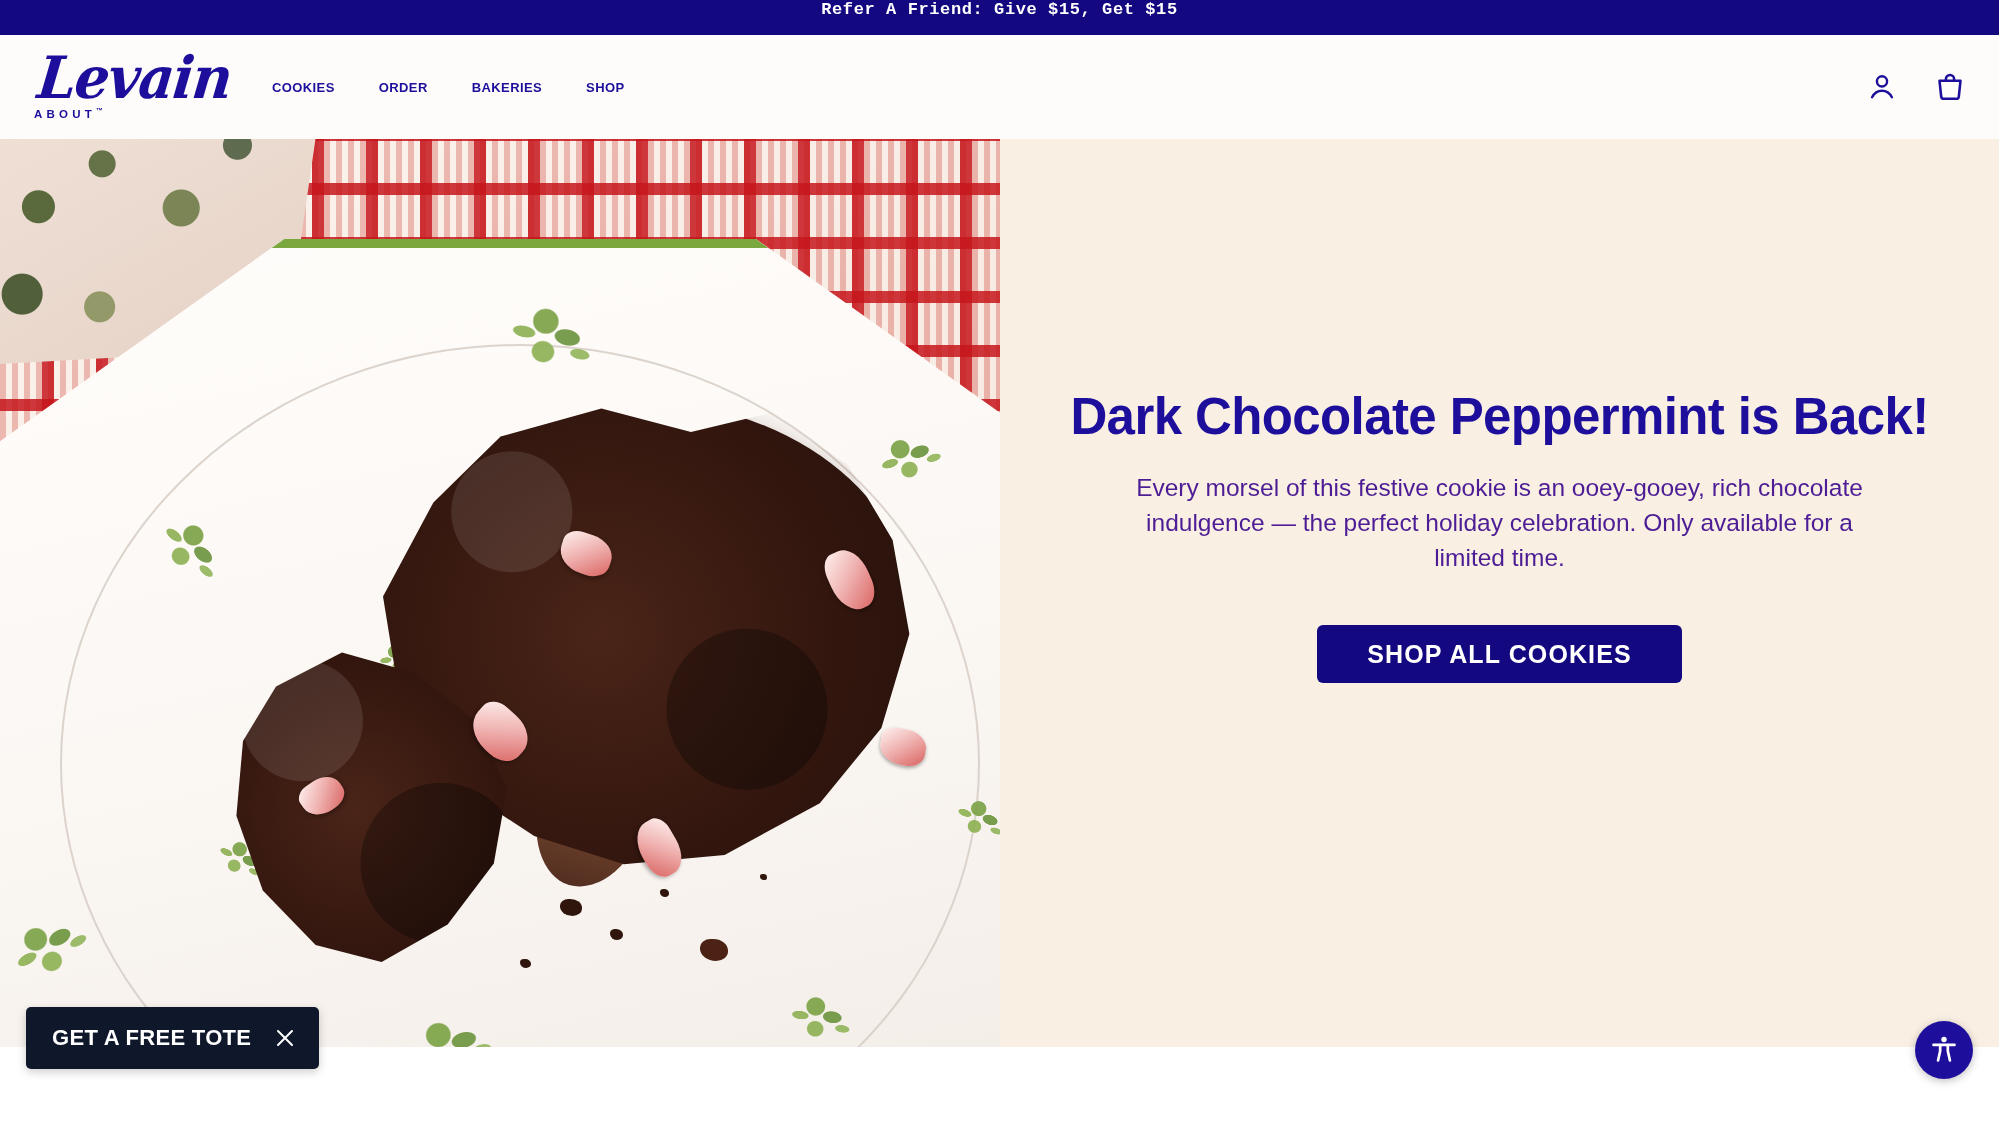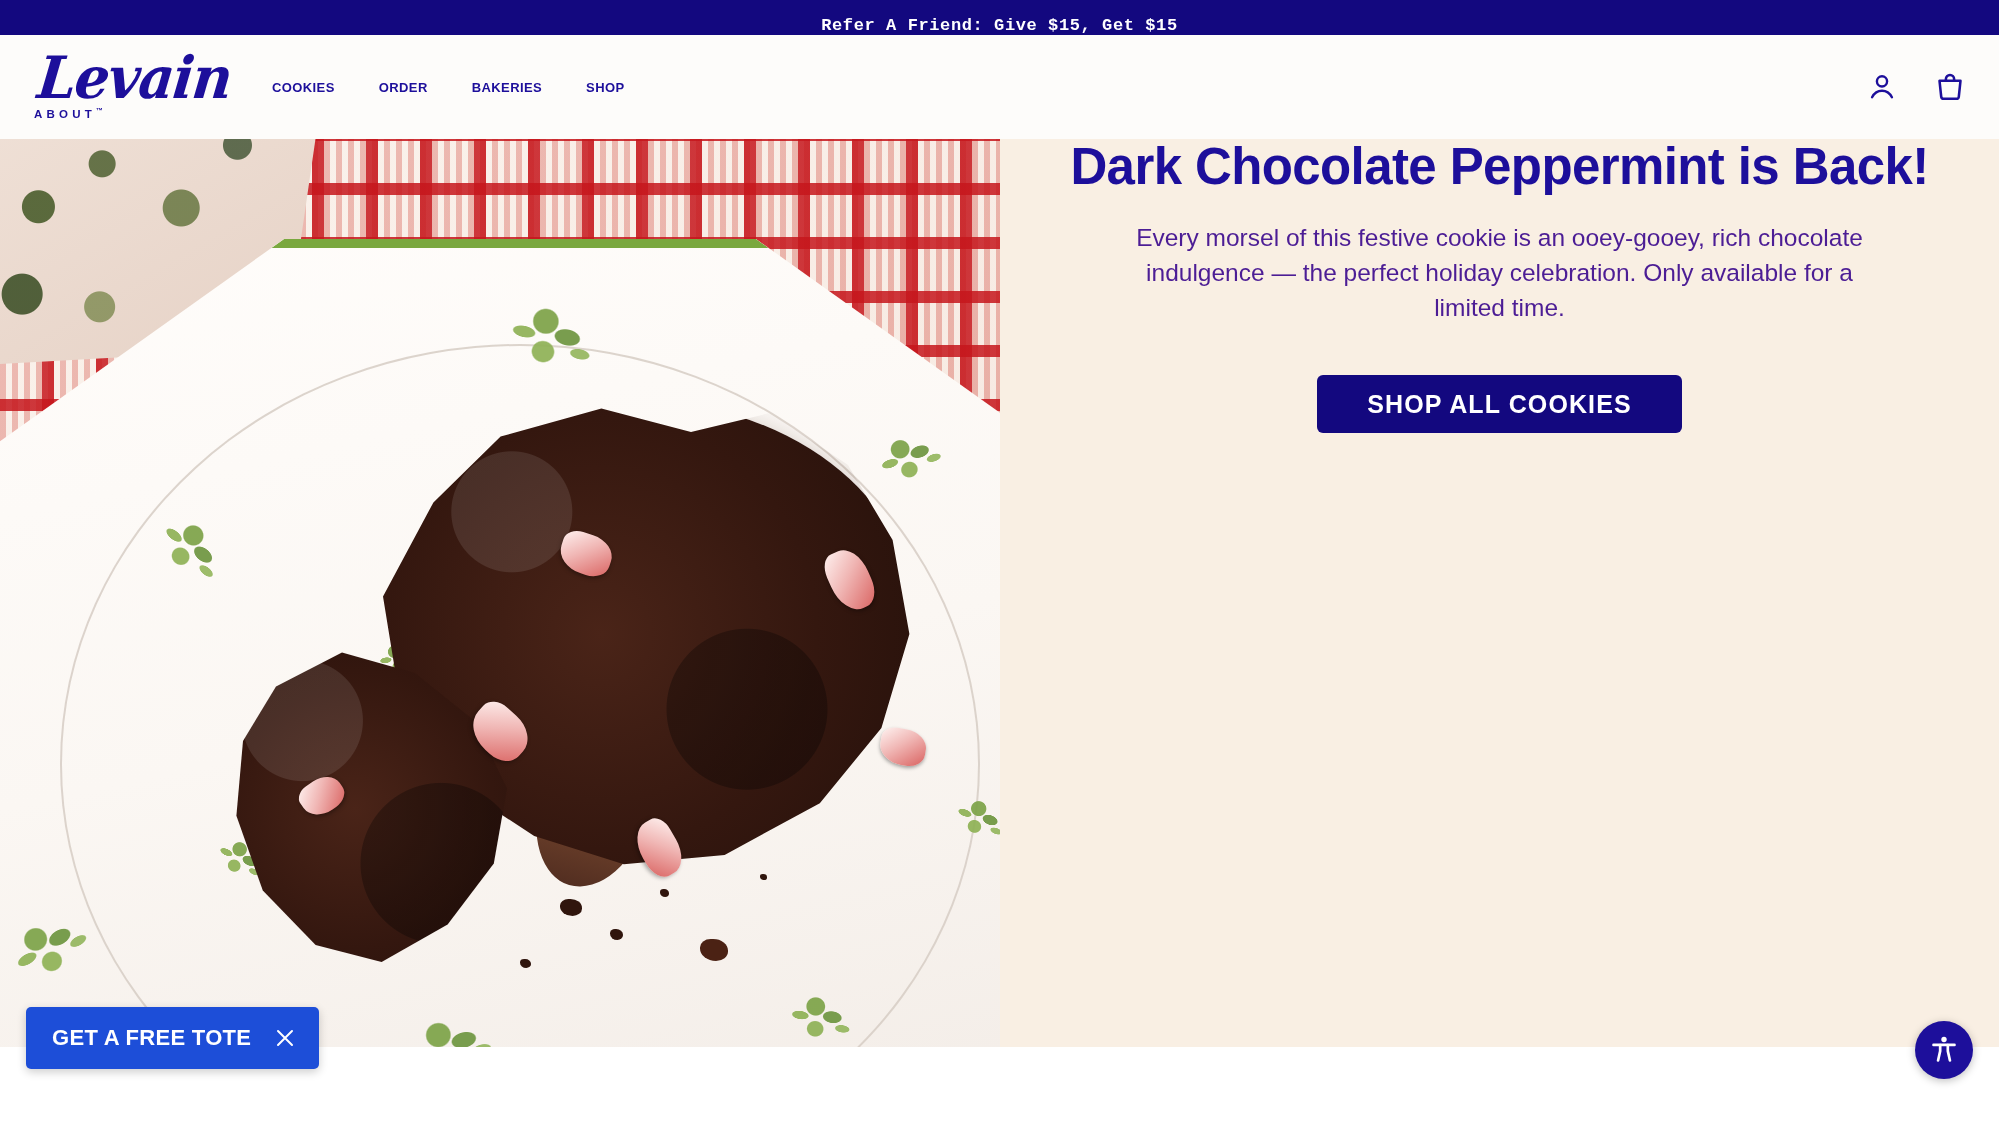--- a/index.html
+++ b/index.html
@@ -3,21 +3,21 @@
 <meta charset="utf-8">
 <title>Levain Bakery</title>
 <style>
   * { margin:0; padding:0; box-sizing:border-box; }
   html, body { width:1999px; height:1129px; overflow:hidden; background:#ffffff; }
   body { font-family:"Liberation Sans", sans-serif; -webkit-font-smoothing:antialiased; }
 
   
   .announce{
     height:35px; background:#13087f; color:#ffffff;
-    display:flex; align-items:flex-end; justify-content:center;
+    display:flex; align-items:flex-start; justify-content:center;
   }
   .announce-text{
     font-family:"Liberation Mono","DejaVu Sans Mono",monospace;
     font-size:17px; font-weight:700; letter-spacing:0.6px;
   }
 
   
   .header{
     height:104px; background:#fdfcfa; display:flex; align-items:center;
     padding:0 29px 0 34px; position:relative;
@@ -172,20 +172,21 @@
   .cr2{ left:610px; top:790px; width:13px; height:11px; }
   .cr3{ left:660px; top:750px; width:9px;  height:8px;  }
   .cr4{ left:700px; top:800px; width:28px; height:22px; background:#4b2214; }
   .cr5{ left:520px; top:820px; width:11px; height:9px;  }
   .cr6{ left:760px; top:735px; width:7px;  height:6px;  }
 
   
   .hero-copy{
     flex:1 1 auto; background:#f9efe3;
     display:flex; flex-direction:column; align-items:center; justify-content:flex-start;
+    padding-top:250px;
   }
   .hero-title{
     font-size:51px; font-weight:700; color:#1d0f9b; letter-spacing:-0.6px;
     text-align:center; line-height:1.08; white-space:nowrap;
   }
   .hero-sub{
     margin-top:27px; width:730px; text-align:center;
     font-size:24.5px; line-height:1.42; color:#4c1d95; font-weight:400;
   }
   .hero-cta{
@@ -194,21 +195,21 @@
     letter-spacing:1.1px; cursor:pointer;
     font-family:"Liberation Sans", sans-serif;
   }
 
   
   .after-hero{ height:82px; background:#ffffff; position:relative; }
 
   
   .tote-tab{
     position:absolute; left:26px; bottom:60px; height:62px;
-    background:#1d4ed8; color:#fff; display:flex; align-items:center;
+    background:#0f172a; color:#fff; display:flex; align-items:center;
     padding:0 22px 0 26px; border-radius:5px; cursor:pointer; gap:22px;
     box-shadow:0 3px 10px rgba(0,0,0,0.2); z-index:40;
   }
   .tote-label{ font-size:22px; font-weight:700; letter-spacing:0.3px; }
   .tote-close{ display:flex; align-items:center; cursor:pointer; }
 
   
   .a11y{
     position:absolute; right:26px; bottom:50px; width:58px; height:58px;
     border-radius:50%; background:#1d0f9b; display:flex; align-items:center;

